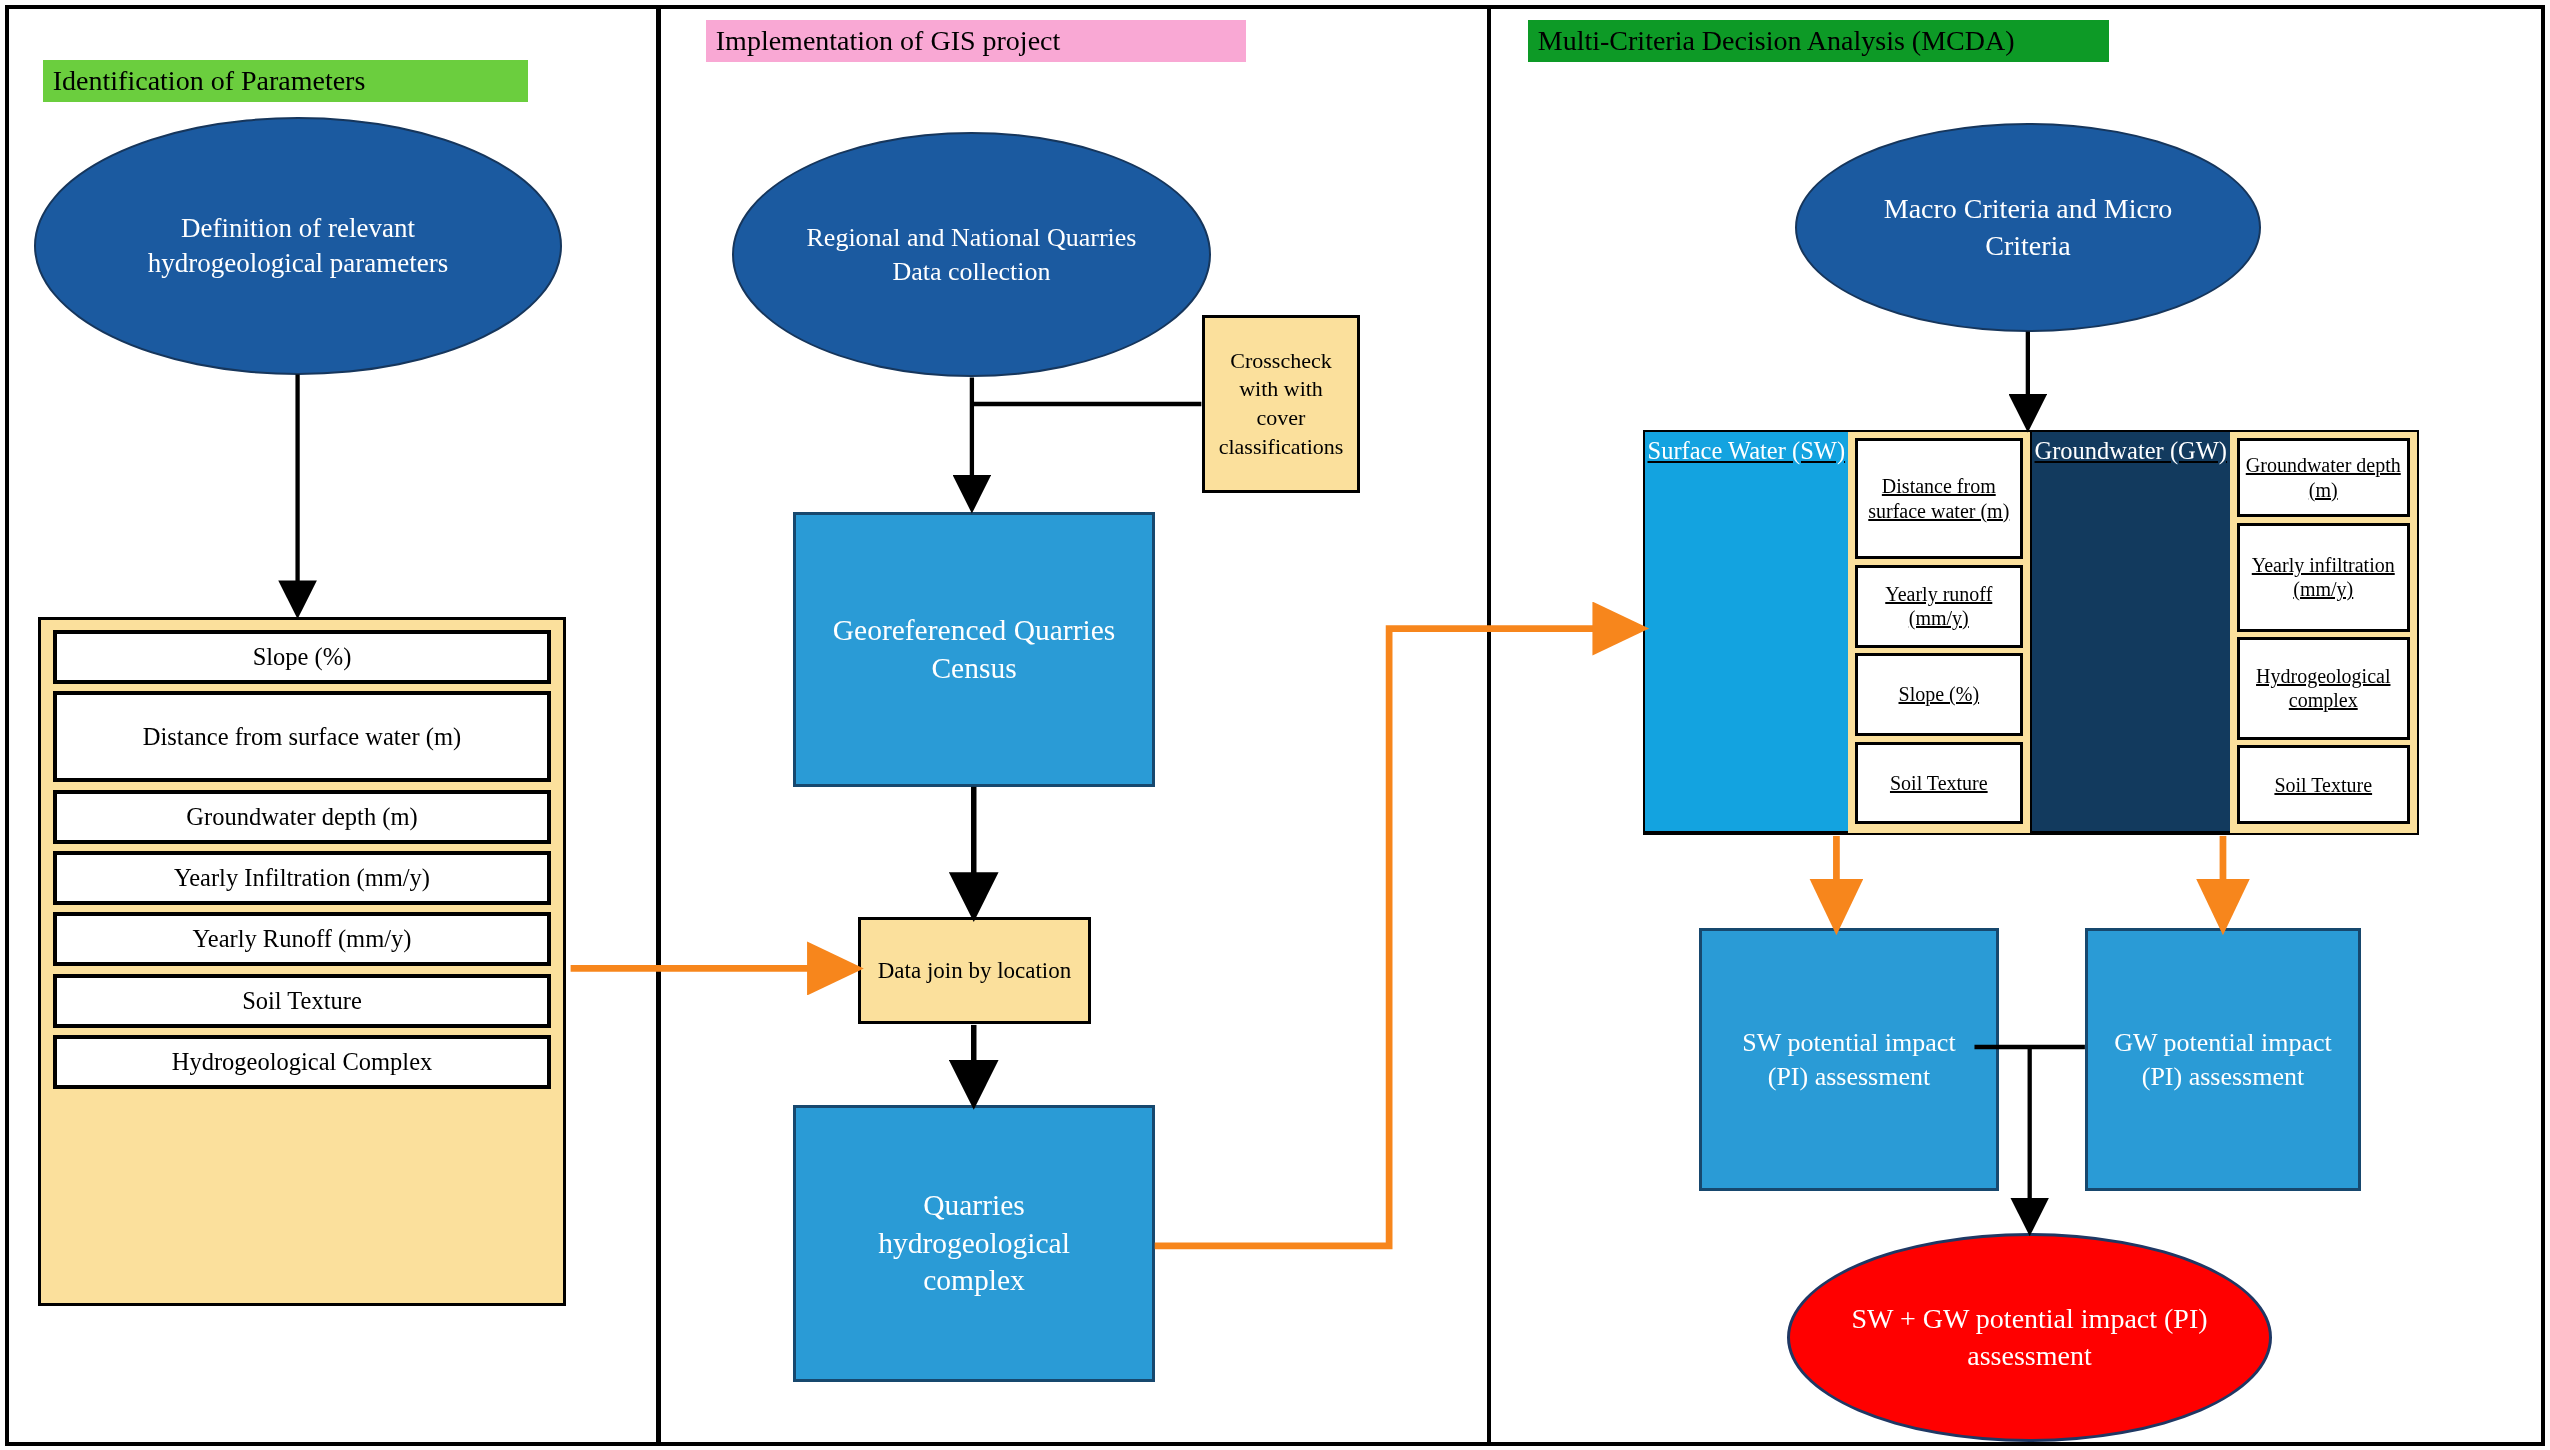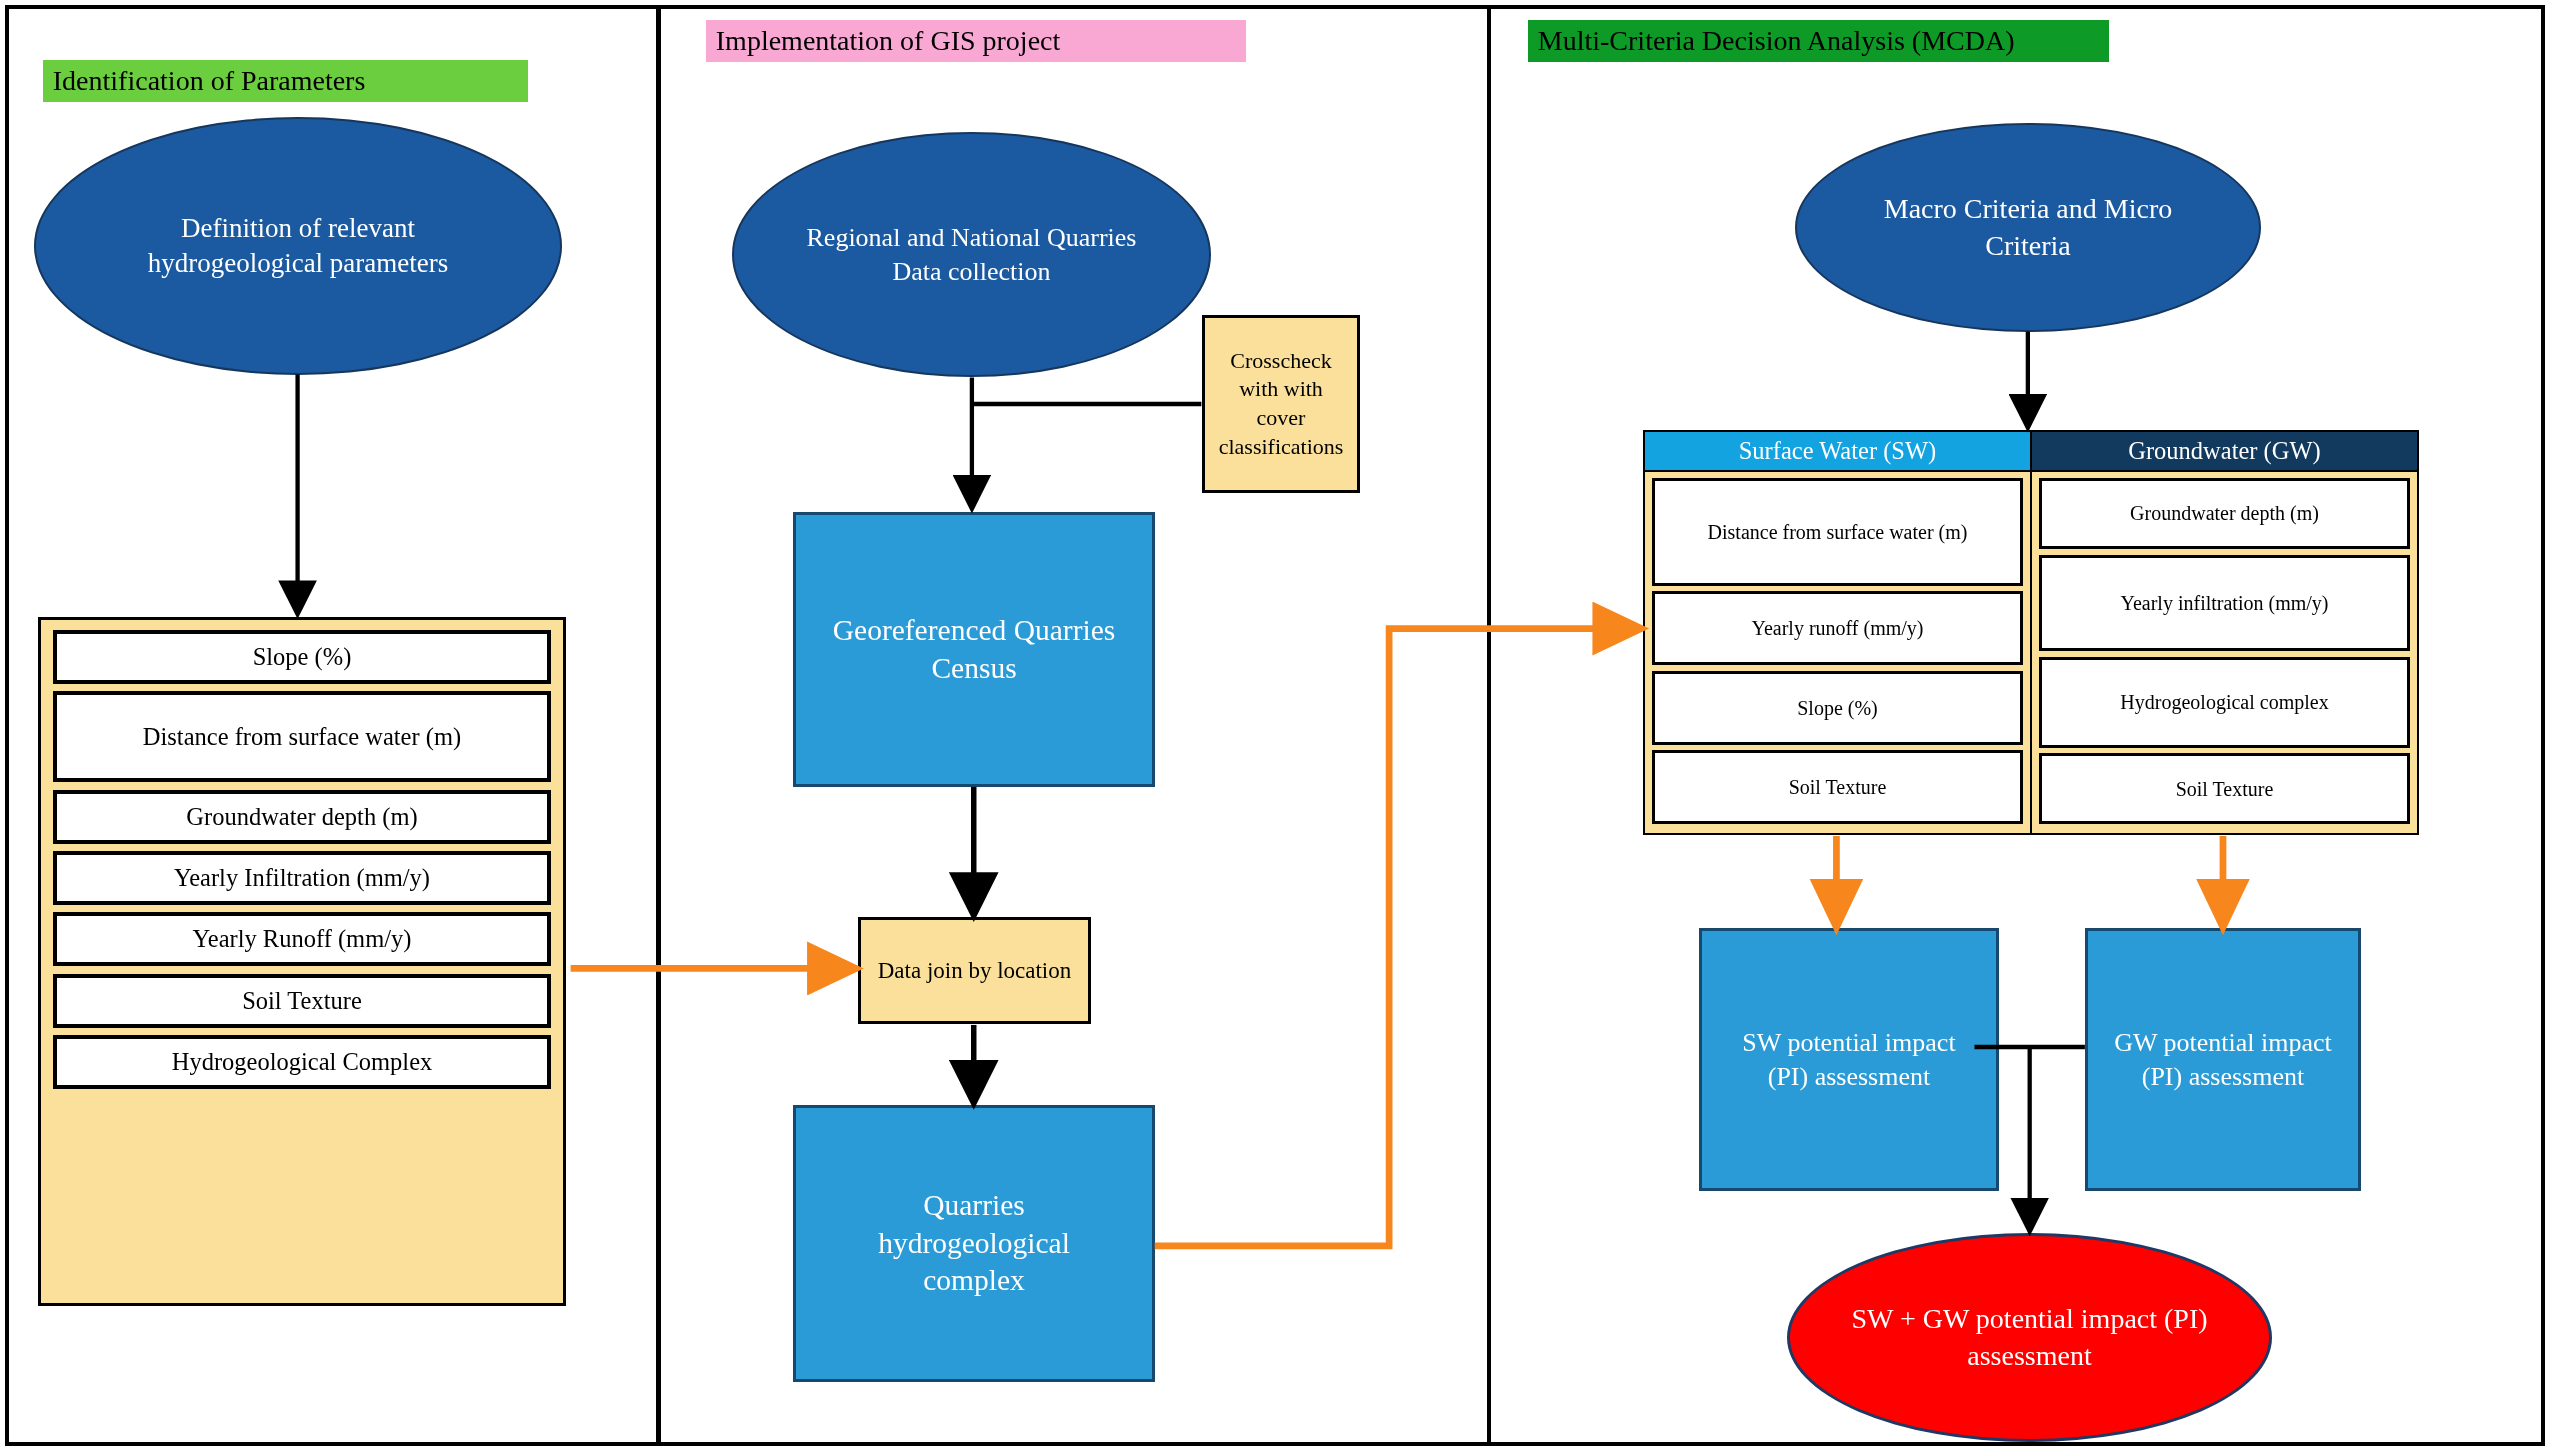--- a/index.html
+++ b/index.html
@@ -92,23 +92,24 @@
   }
 
   
   .mcda-table{
     position:absolute;
     display:flex;
     box-sizing:border-box;
     border:2.5px solid #000000;
   }
   .mcda-col{
-    display:flex;flex-direction:column;
+    display:flex;flex-direction:row;
     box-sizing:border-box;
     flex:1 1 0;
+    text-decoration:underline;
   }
   .mcda-col + .mcda-col{border-left:2.5px solid #000000;}
   .mcda-head{
     color:#ffffff;
     font-size:24.5px;
     text-align:center;
     padding:4.9px 2.5px;
     border-bottom:2.5px solid #000000;
     white-space:nowrap;
     line-height:1.15;

